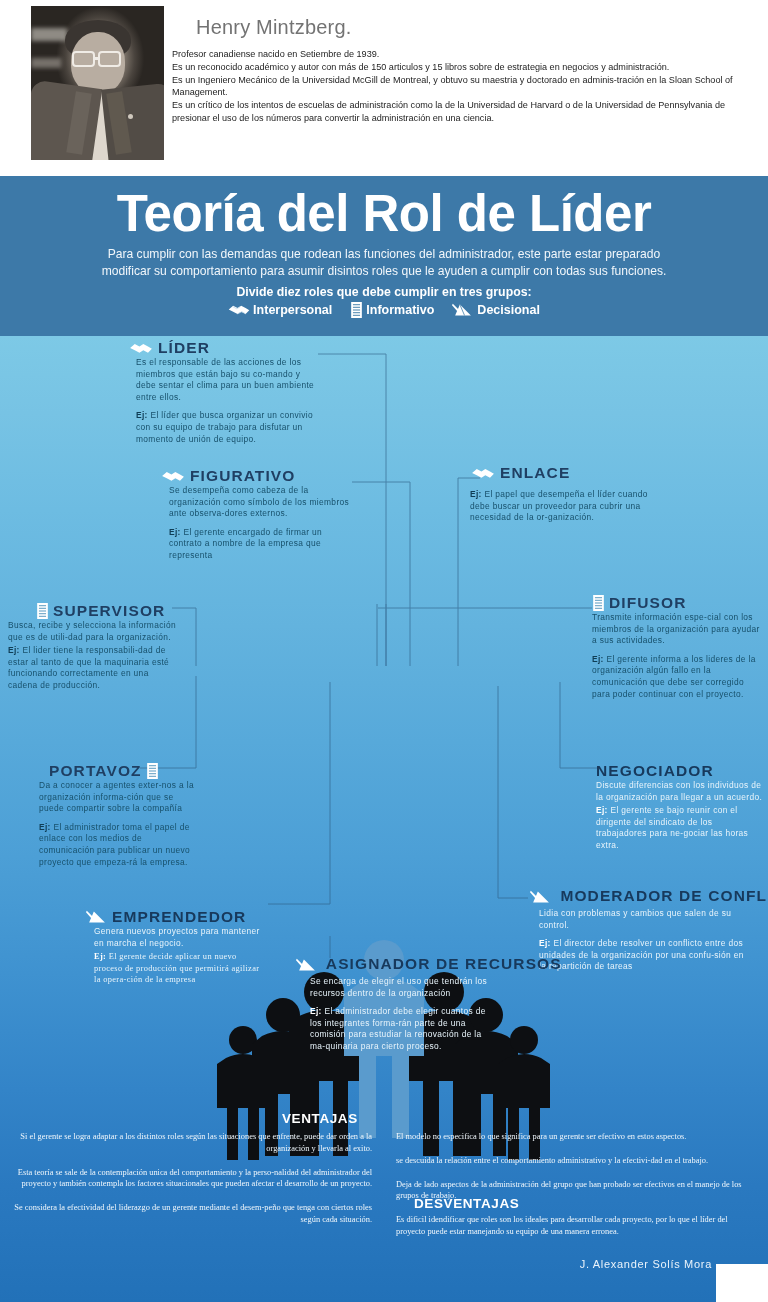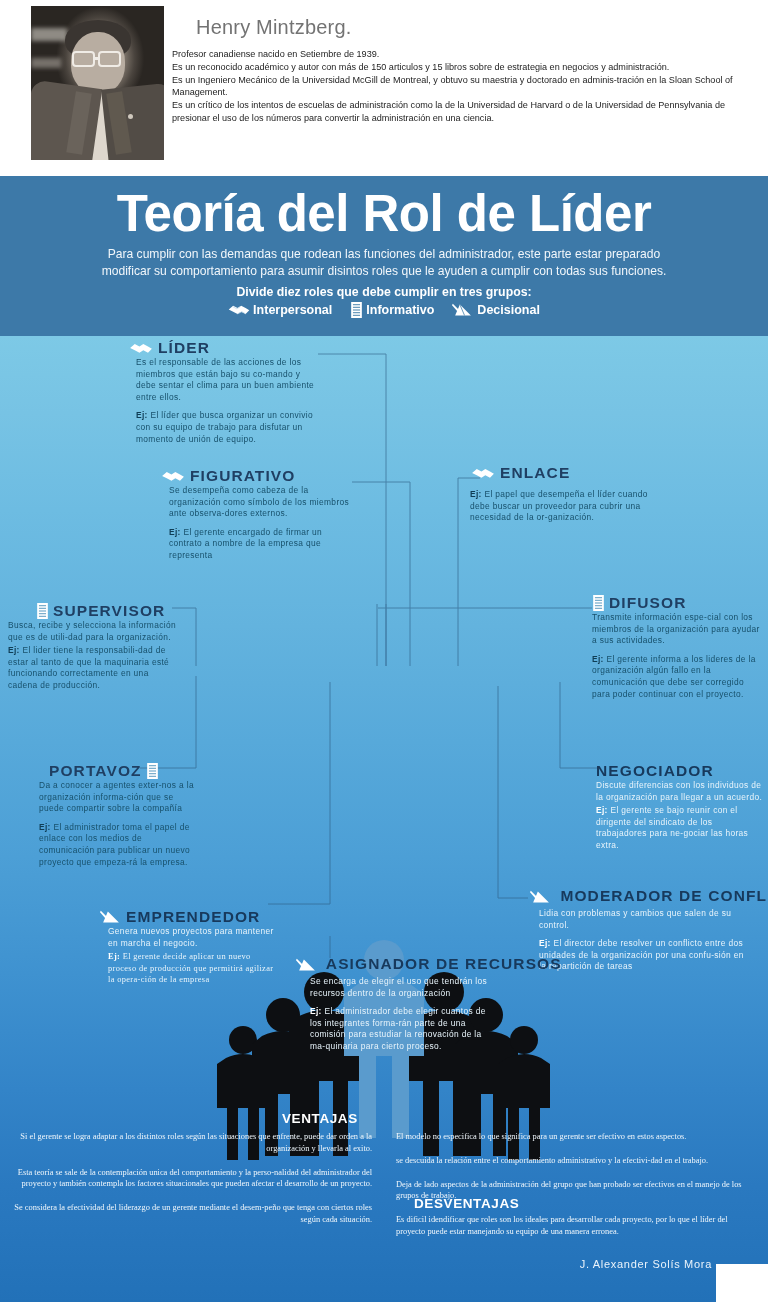--- a/index.html
+++ b/index.html
@@ -374,21 +374,21 @@
             </svg>
         </span>
         <span>MODERADOR DE CONFLICTOS</span>
       </div>
       <div class="role-body" style="padding-left:9px; padding-top:3px;">
         <p>Lidia con problemas y cambios que salen de su control.</p>
         <p class="ej"><b>Ej:</b> <span>El director debe resolver un conflicto entre dos unidades de la organización por una confu-sión en la repartición de tareas</span></p>
       </div>
     </div>
 
-    <div class="role light" style="left:100px; top:572px; width:180px;">
+    <div class="role light" style="left:86px; top:572px; width:180px;">
       <div class="role-title">
         <span class="ic">
           <svg width="22" height="16" viewBox="0 0 28 20">
               <path d="M10 3 L24 17 L4 17 Z" fill="#fff"></path>
               <path d="M1 2 L11 12 L9 14 L0 4 Z" fill="#fff"></path>
             </svg>
         </span>
         <span>EMPRENDEDOR</span>
       </div>
       <div class="role-body" style="padding-left:8px;">

